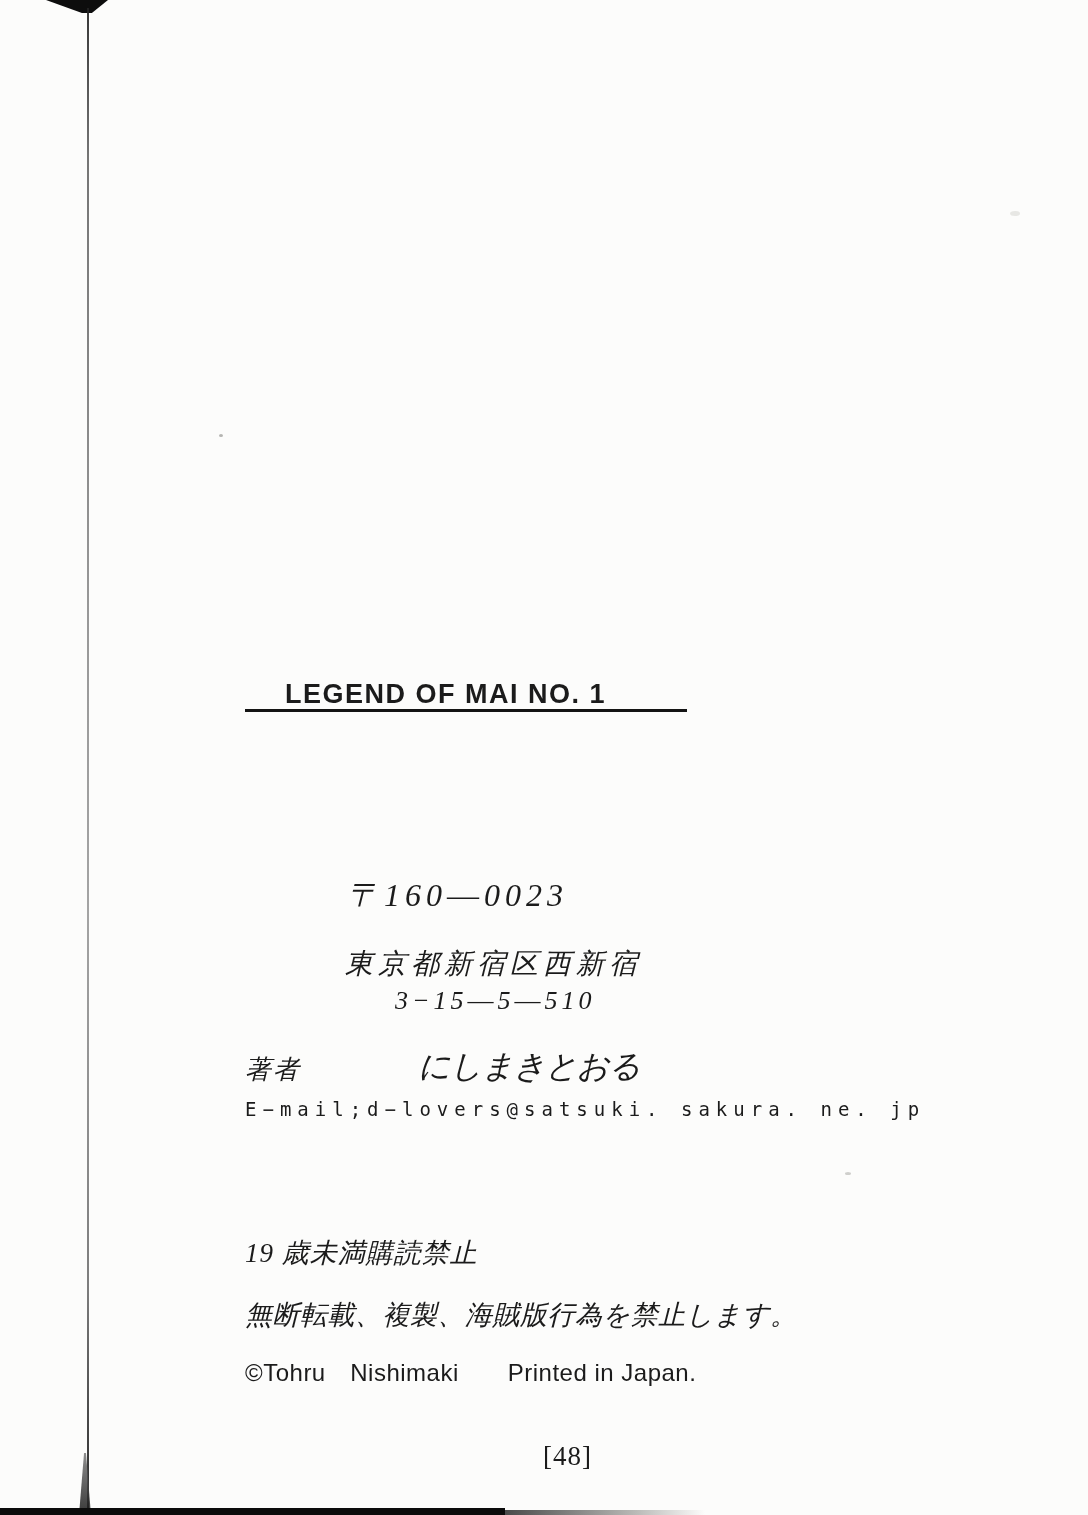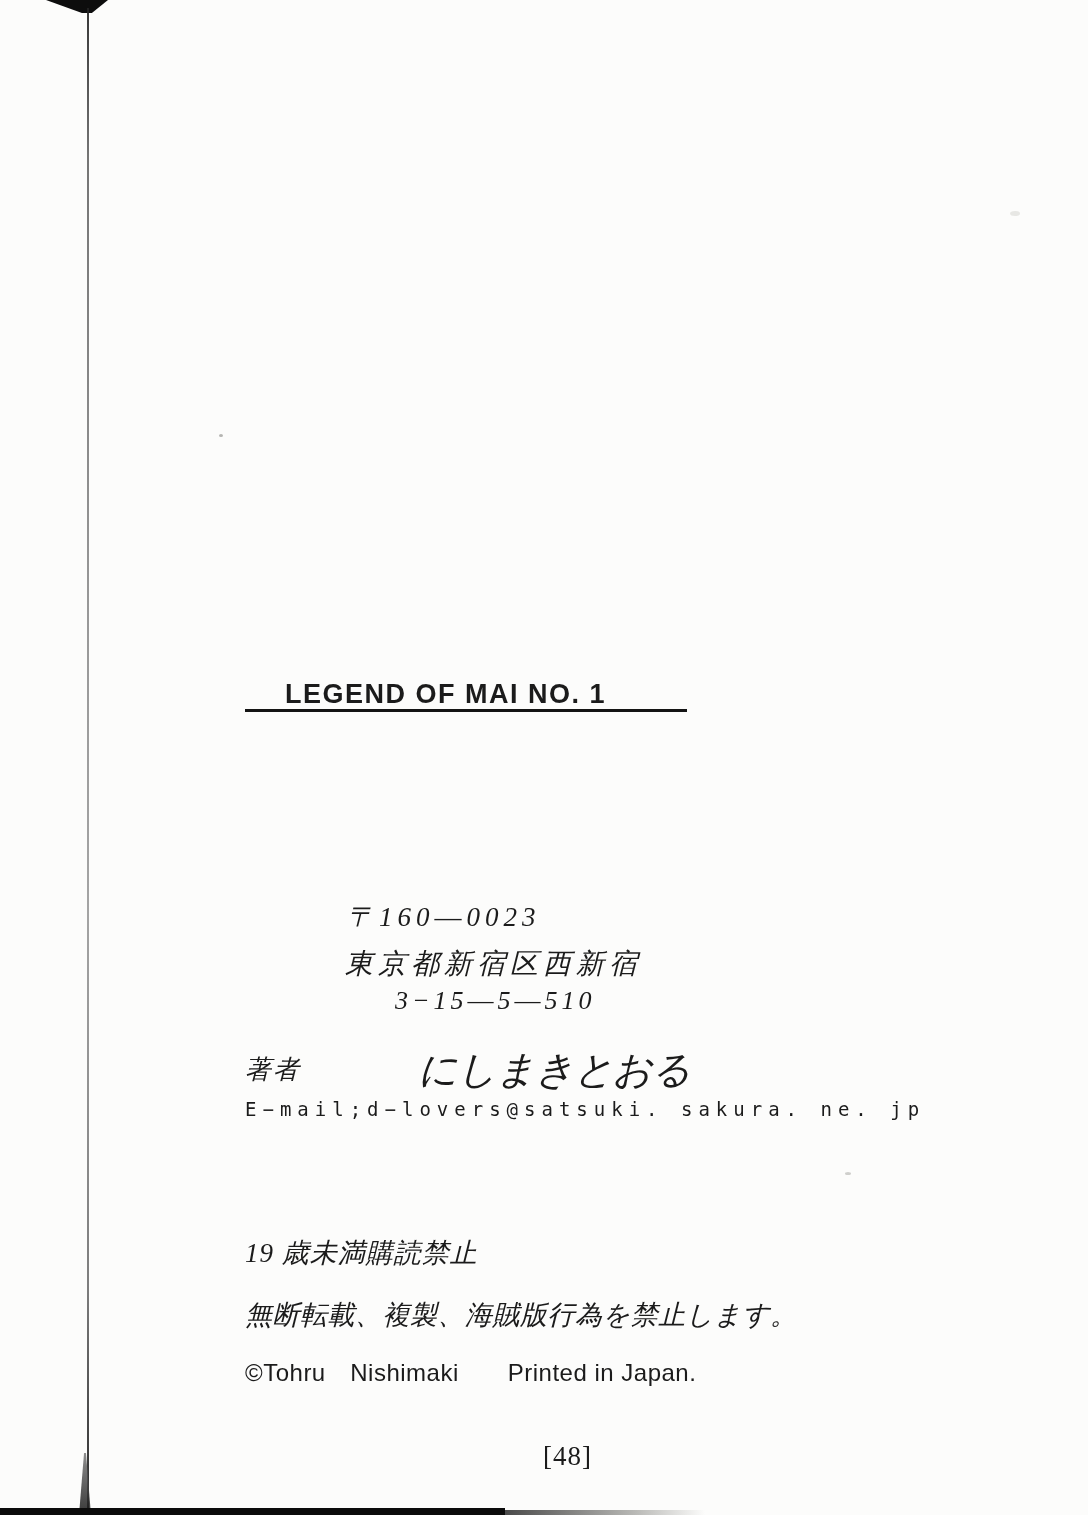--- a/index.html
+++ b/index.html
@@ -53,25 +53,25 @@
   .title-underline{
     position:absolute;left:245px;top:709px;width:442px;height:3px;background:#141414;
   }
   .serif-it{font-style:italic;font-family:"Liberation Serif","DejaVu Serif",serif;}
   .edition-line{left:245px;top:742px;font-size:28px;}
   .edition-line .lbl{display:inline-block;width:100px;letter-spacing:2px;}
   .edition-line .val{letter-spacing:9px;}
   .publisher-line{left:245px;top:845px;font-size:28px;}
   .publisher-line .lbl{display:inline-block;width:100px;letter-spacing:2px;}
   .publisher-line .val{letter-spacing:7px;}
-  .postal-line{left:347px;top:904px;font-size:27px;letter-spacing:5px;text-align:right;}
+  .postal-line{left:347px;top:879px;font-size:32px;letter-spacing:5px;text-align:right;}
   .addr1-line{left:345px;top:950px;font-size:28px;letter-spacing:5px;}
   .addr2-line{left:395px;top:988px;font-size:26px;letter-spacing:4px;}
   .author-label{left:245px;top:1057px;font-size:26px;letter-spacing:2px;}
-  .author-name{left:418px;top:1050px;font-size:39px;letter-spacing:-1px;}
+  .author-name{left:418px;top:1050px;font-size:32px;letter-spacing:-1px;}
   .email-line{
     left:245px;top:1100px;
     font-family:"DejaVu Sans Mono", monospace;
     font-size:19px;letter-spacing:6px;
   }
   .printer-line{left:245px;top:1166px;font-size:28px;}
   .printer-line .lbl{display:inline-block;width:95px;letter-spacing:2px;}
   .printer-line .val{letter-spacing:1px;}
   .age-line{left:245px;top:1240px;font-size:27px;letter-spacing:1px;}
   .notice-line{left:245px;top:1302px;font-size:27px;letter-spacing:0.5px;}

